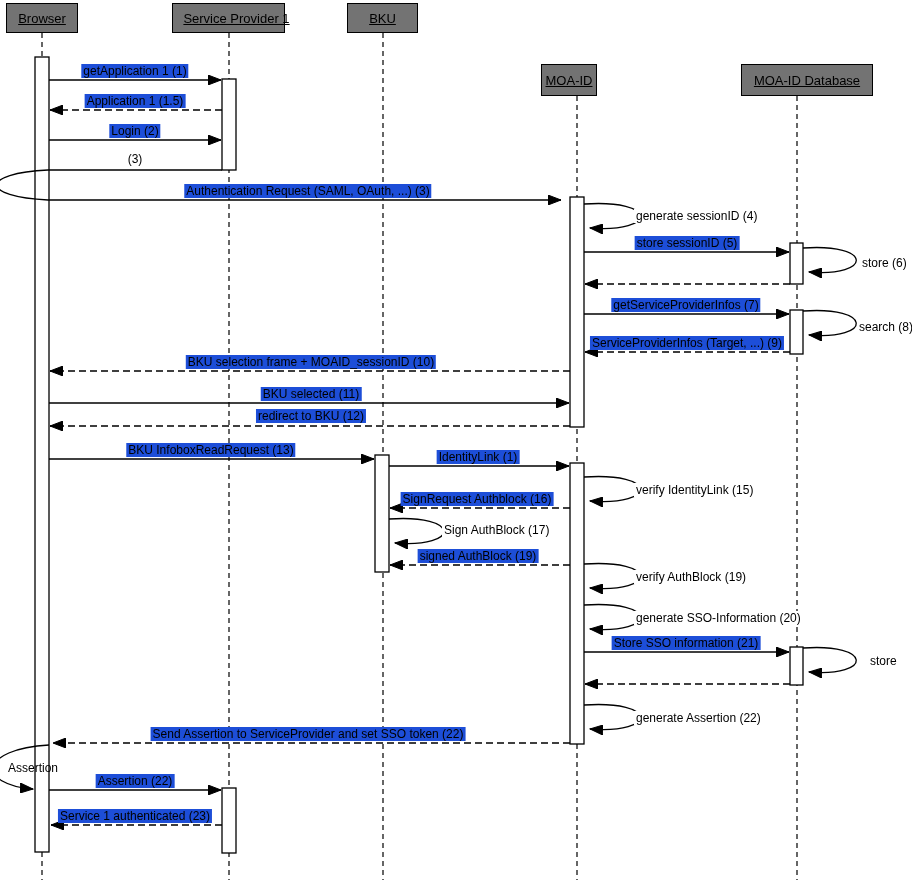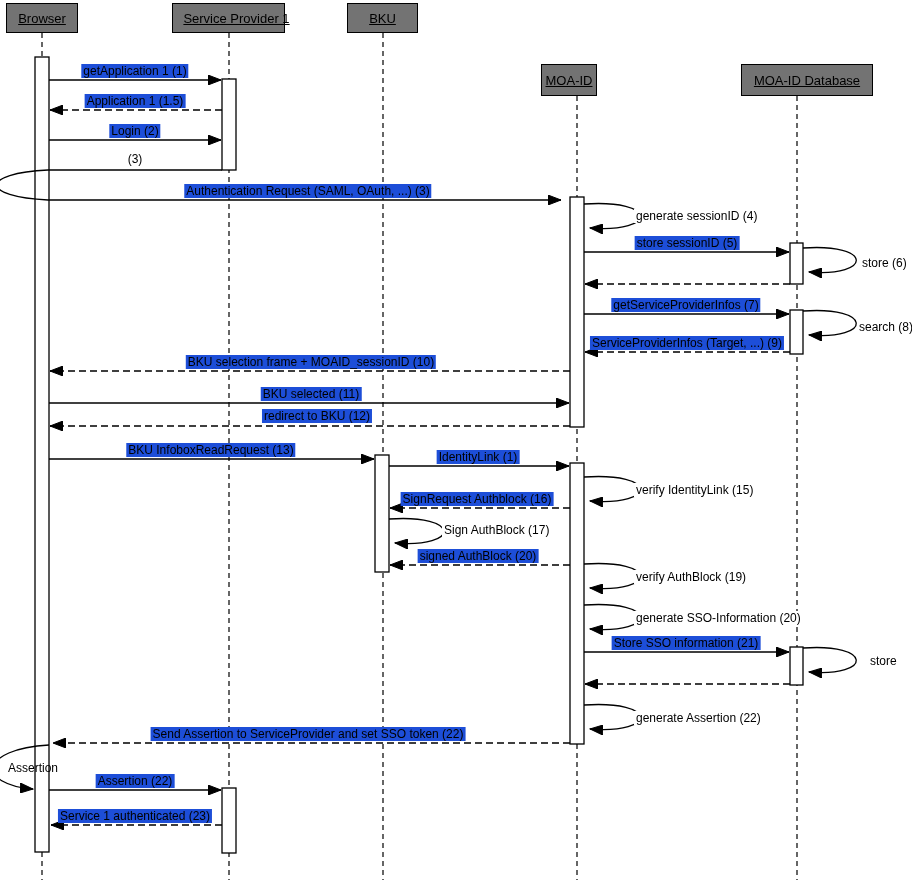--- a/index.html
+++ b/index.html
@@ -147,25 +147,25 @@
   <div class="msg" style="left:135px; top:64px;">getApplication 1 (1)</div>
   <div class="msg" style="left:135px; top:94px;">Application 1 (1.5)</div>
   <div class="msg" style="left:135px; top:124px;">Login (2)</div>
   <div class="msg transparent-bg" style="left:135px; top:152px;">(3)</div>
   <div class="msg" style="left:308px; top:184px;">Authentication Request (SAML, OAuth, ...)  (3)</div>
   <div class="msg" style="left:687px; top:236px;">store sessionID (5)</div>
   <div class="msg" style="left:686px; top:298px;">getServiceProviderInfos (7)</div>
   <div class="msg" style="left:687px; top:336px;">ServiceProviderInfos (Target, ...) (9)</div>
   <div class="msg" style="left:311px; top:355px;">BKU selection frame + MOAID_sessionID (10)</div>
   <div class="msg" style="left:311px; top:387px;">BKU selected (11)</div>
-  <div class="msg" style="left:311px; top:409px;margin-left:6px;">redirect to BKU (12)</div>
+  <div class="msg" style="left:311px; top:409px;">redirect to BKU (12)</div>
   <div class="msg" style="left:211px; top:443px;">BKU InfoboxReadRequest (13)</div>
   <div class="msg" style="left:478px; top:450px;">IdentityLink (1)</div>
   <div class="msg" style="left:477px; top:492px;">SignRequest Authblock (16)</div>
-  <div class="msg" style="left:478px; top:549px;">signed AuthBlock (20)</div>
+  <div class="msg" style="left:478px; top:549px;">signed AuthBlock (19)</div>
   <div class="msg" style="left:686px; top:636px;">Store SSO information (21)</div>
   <div class="msg" style="left:308px; top:727px;">Send Assertion to ServiceProvider and set SSO token (22)</div>
   <div class="lbl-left transparent-bg" style="left:8px; top:761px;">Assertion</div>
   <div class="msg" style="left:135px; top:774px;">Assertion (22)</div>
   <div class="msg" style="left:135px; top:809px;">Service 1 authenticated (23)</div>
 
   <div class="lbl-left" style="left:634px; top:209px;">generate sessionID (4)</div>
   <div class="lbl-left" style="left:860px; top:256px;">store (6)</div>
   <div class="lbl-left" style="left:857px; top:320px;">search (8)</div>
   <div class="lbl-left" style="left:634px; top:483px;">verify IdentityLink (15)</div>

